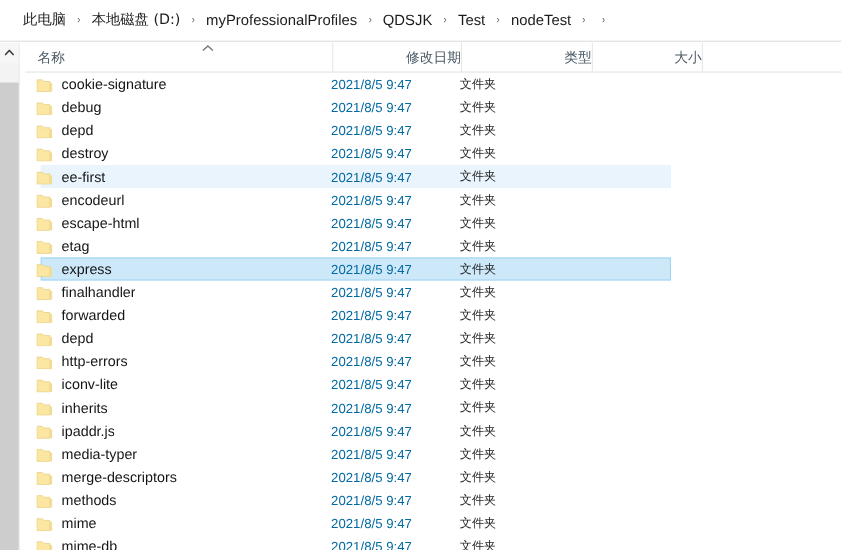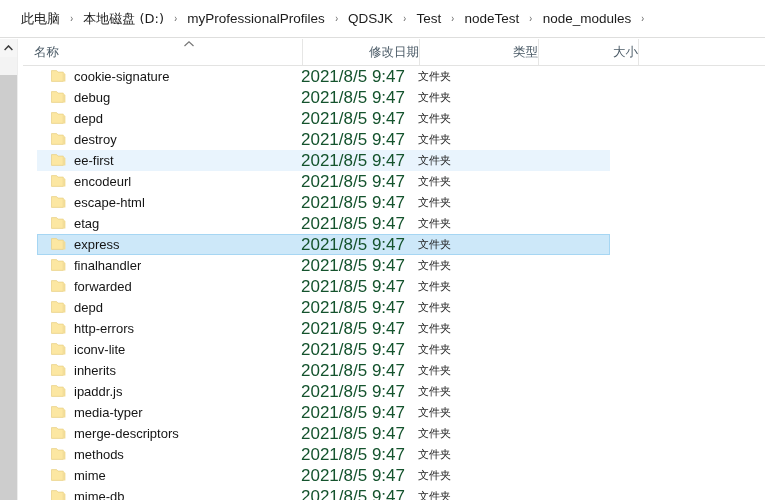--- a/index.html
+++ b/index.html
@@ -160,29 +160,29 @@
 
   .cell {
     position: relative;
     z-index: 2;
     box-sizing: border-box;
     white-space: nowrap;
     overflow: hidden;
   }
   .cell-name {
     position: absolute;
-    left: 33px;
+    left: 15px;
     display: flex;
-    align-items: flex-start;
+    align-items: flex-end;
   }
   .cell-date {
     position: absolute;
     left: 283px;
-    font-size: 17px;
-    color: #14532d;
+    font-size: 12px;
+    color: #0369a1;
     font-family: "Liberation Sans", sans-serif;
   }
   .cell-type {
     position: absolute;
     left: 400px;
     font-size: 11px;
     color: #1e1e1e;
     font-family: "DejaVu Sans", "Liberation Sans", sans-serif;
   }
   .cell-size {
@@ -237,21 +237,20 @@
         <div class="crumb cn">本地磁盘 (D:)</div>
         <div class="crumb-sep">›</div>
         <div class="crumb">myProfessionalProfiles</div>
         <div class="crumb-sep">›</div>
         <div class="crumb">QDSJK</div>
         <div class="crumb-sep">›</div>
         <div class="crumb">Test</div>
         <div class="crumb-sep">›</div>
         <div class="crumb">nodeTest</div>
         <div class="crumb-sep">›</div>
-        <div class="crumb">node_modules</div>
         <div class="crumb-sep">›</div>
       </div>
   </div>
 
   <div class="colheader">
     <div class="col" style="left:0px;width:279px;">
       <span class="coltext">名称</span>
       <span class="sortmark">
         <svg width="12" height="9" viewBox="0 0 12 9">
           <path d="M1.5 6 L6 1.8 L10.5 6" fill="none" stroke="#767676" stroke-width="1.2"></path>

